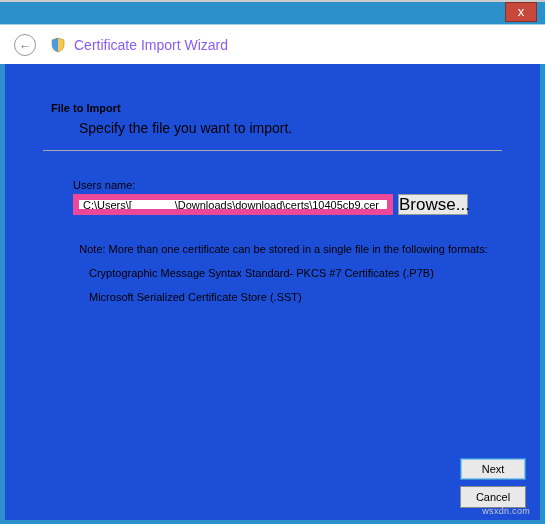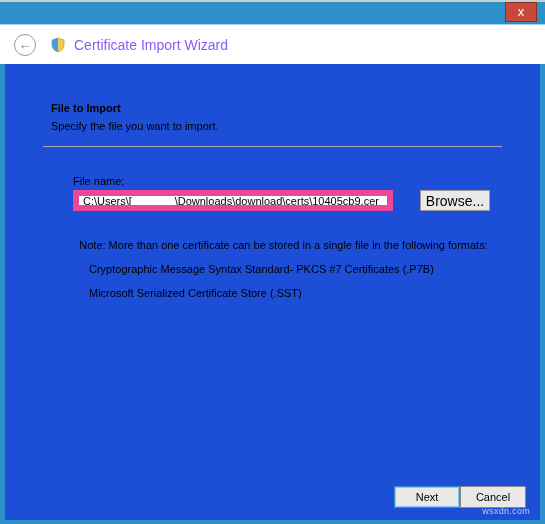--- a/index.html
+++ b/index.html
@@ -77,23 +77,23 @@
       position: relative;
       padding: 38px 46px 0 46px;
     }
     .section-heading {
       font-weight: bold;
       font-size: 11px;
       color: #000;
       margin-bottom: 6px;
     }
     .section-desc {
-      font-size: 11px;
+      font-size: 14px;
       color: #000;
-      margin-left: 0;
+      margin-left: 28px;
       margin-bottom: 14px;
     }
     .hr {
       border: none;
       border-top: 1px solid #aaa;
       margin: 0 -8px 28px -8px;
     }
     .file-label {
       font-size: 11px;
       margin-left: 22px;
@@ -108,46 +108,48 @@
     .file-input {
       width: 320px;
       height: 21px;
       border: 6px solid #ec4899;
       font-size: 11px;
       padding: 2px 4px;
       font-family: inherit;
       background: #fff;
     }
     .browse-btn {
-      margin-left: 27px;
+      margin-left: 5px;
       width: 70px;
       height: 21px;
       background: #e9e9e9;
       border: 1px solid #999;
-      font-size: 14px;
+      font-size: 17px;
       font-family: inherit;
       cursor: pointer;
       text-align: center;
     }
     .note-text {
       font-size: 11px;
       margin-left: 22px;
       margin-bottom: 12px;
       text-align: center;
     }
     .format-item {
       font-size: 11px;
       margin-left: 38px;
       margin-bottom: 12px;
     }
     .button-bar {
       position: absolute;
       bottom: 12px;
       right: 14px;
       display: flex;
+      gap: 6px;
+      flex-direction: column;
     }
     .nav-btn {
       width: 66px;
       height: 22px;
       background: #e9e9e9;
       border: 1px solid #888;
       font-size: 11px;
       font-family: inherit;
       cursor: pointer;
     }
@@ -185,21 +187,21 @@
   </span>
   <div class="wizard-title">Certificate Import Wizard</div>
 </div>
 
 <div class="dialog-body">
 
   <div class="section-heading">File to Import</div>
   <div class="section-desc">Specify the file you want to import.</div>
   <hr class="hr">
 
-  <div class="file-label">File name:</div>
+  <div class="file-label">Users name:</div>
   <div class="file-row">
     <input type="text" class="file-input" value="C:\Users\[              \Downloads\download\certs\10405cb9.cer" style="">
     <button class="browse-btn">Browse...</button>
   </div>
 
   <div class="note-text">Note:  More than one certificate can be stored in a single file in the following formats:</div>
   <div class="format-item">Cryptographic Message Syntax Standard- PKCS #7 Certificates (.P7B)</div>
   <div class="format-item">Microsoft Serialized Certificate Store (.SST)</div>
 
   <div class="button-bar">

